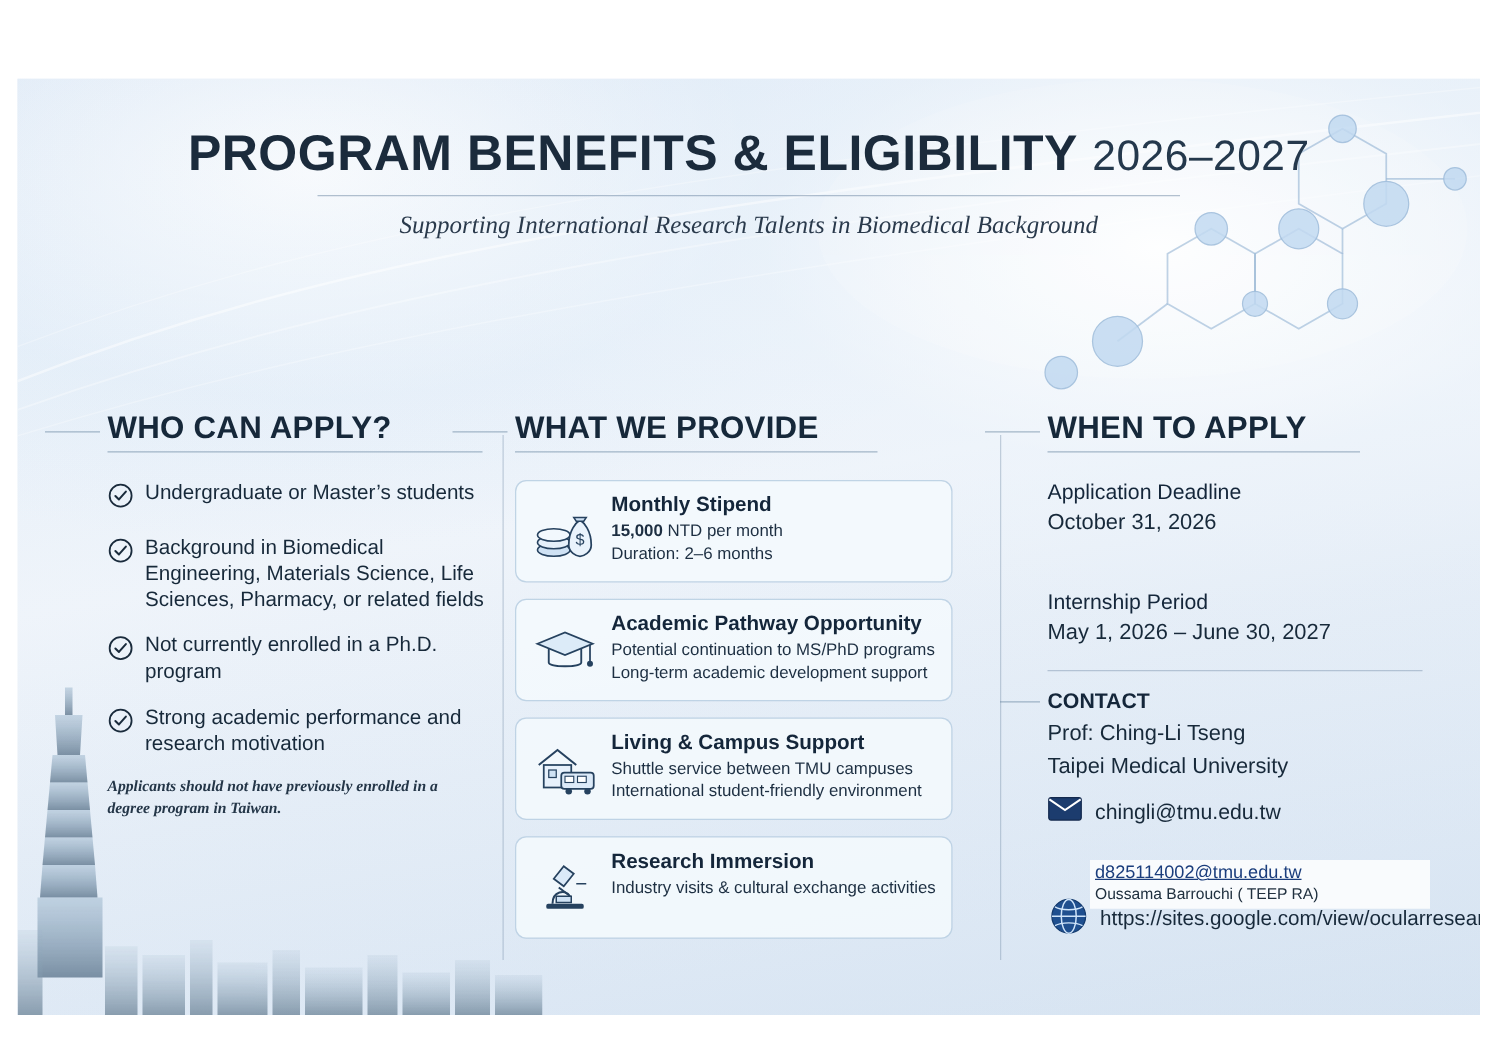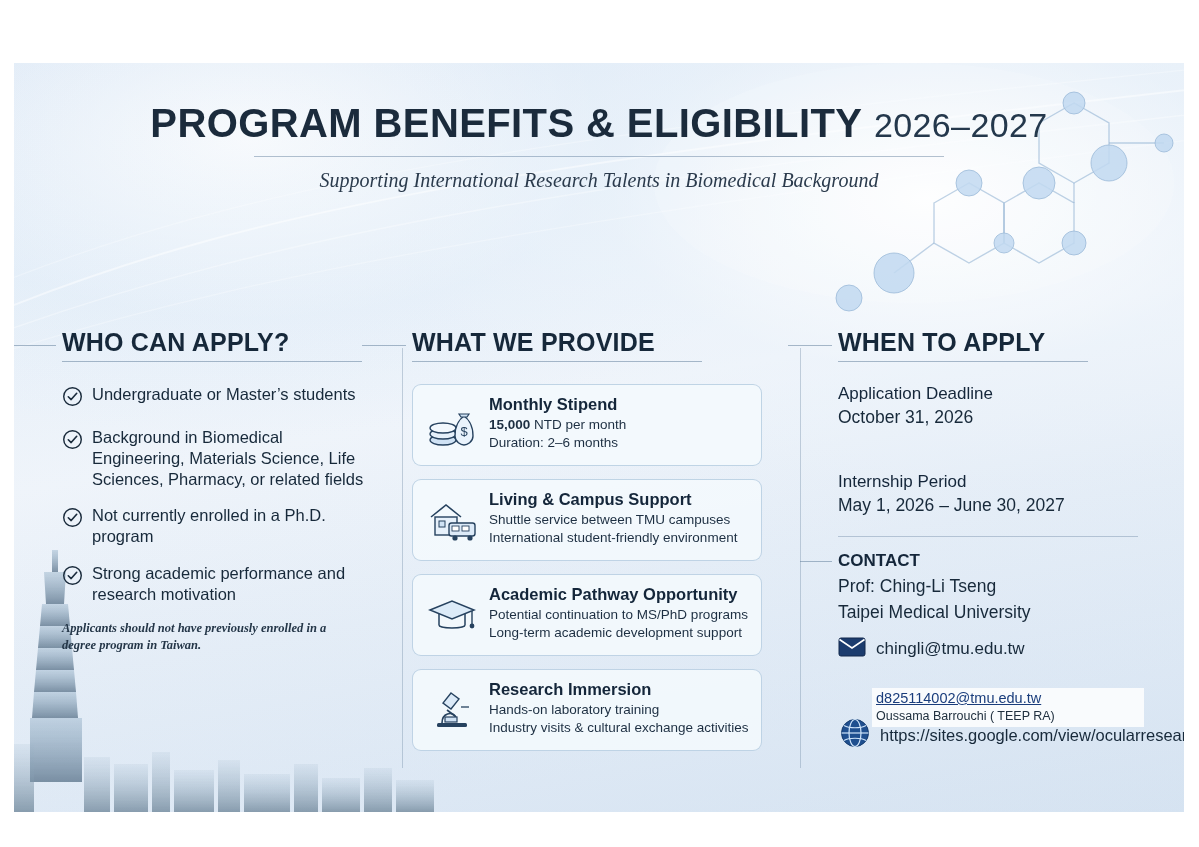--- a/index.html
+++ b/index.html
@@ -95,21 +95,21 @@
     top: 265px;
     width: 100%;
     height: 470px;
     display: flex;
   }
 
   .col {
     position: relative;
     box-sizing: border-box;
   }
-  .col-left { width: 390px; padding-left: 48px; }
+  .col-left { width: 390px; padding-left: 72px; }
   .col-mid { width: 400px; padding-left: 8px; }
   .col-right { width: 380px; padding-left: 34px; }
 
   .divider {
     position: absolute;
     top: 20px;
     width: 1px;
     height: 420px;
     background: rgba(120,145,170,0.4);
   }
@@ -445,62 +445,61 @@
             </svg>
           </span>
           <div class="card-title">Monthly Stipend</div>
           <div class="card-line"><b>15,000</b><span> NTD per month</span></div>
           <div class="card-line">Duration: 2–6 months</div>
         </div>
 
         <div class="card">
           <span class="card-icon">
             <svg width="54" height="54" viewBox="0 0 54 54">
+              <path d="M5 22 L27 13 L49 22 L27 31 Z" fill="#dcebf8" stroke="#26425f" stroke-width="1.5"></path>
+              <path d="M14 26 L14 37 C14 41 40 41 40 37 L40 26" fill="none" stroke="#26425f" stroke-width="1.5"></path>
+              <path d="M47 23 L47 36" stroke="#26425f" stroke-width="1.4"></path>
+              <circle cx="47" cy="38" r="2.4" fill="#26425f"></circle>
+            </svg>
+          </span>
+          <div class="card-title">Academic Pathway Opportunity</div>
+          <div class="card-line">Potential continuation to MS/PhD programs</div>
+          <div class="card-line">Long-term academic development support</div>
+        </div>
+
+        <div class="card">
+          <span class="card-icon">
+            <svg width="54" height="54" viewBox="0 0 54 54">
               <path d="M6 24 L21 12 L36 24" fill="none" stroke="#26425f" stroke-width="1.6"></path>
               <rect x="10" y="24" width="22" height="18" fill="#e7f1fb" stroke="#26425f" stroke-width="1.4"></rect>
               <rect x="14" y="28" width="6" height="6" fill="#cfe2f4" stroke="#26425f" stroke-width="1"></rect>
               <rect x="24" y="30" width="26" height="13" rx="2.5" fill="#dceaf8" stroke="#26425f" stroke-width="1.4"></rect>
               <rect x="27" y="33" width="7" height="5" fill="#fff" stroke="#26425f" stroke-width="0.9"></rect>
               <rect x="37" y="33" width="7" height="5" fill="#fff" stroke="#26425f" stroke-width="0.9"></rect>
               <circle cx="30" cy="45" r="2.6" fill="#26425f"></circle>
               <circle cx="45" cy="45" r="2.6" fill="#26425f"></circle>
             </svg>
           </span>
           <div class="card-title">Living &amp; Campus Support</div>
           <div class="card-line">Shuttle service between TMU campuses</div>
           <div class="card-line">International student-friendly environment</div>
-        </div>
-
-        <div class="card">
-          <span class="card-icon">
-            <svg width="54" height="54" viewBox="0 0 54 54">
-              <path d="M5 22 L27 13 L49 22 L27 31 Z" fill="#dcebf8" stroke="#26425f" stroke-width="1.5"></path>
-              <path d="M14 26 L14 37 C14 41 40 41 40 37 L40 26" fill="none" stroke="#26425f" stroke-width="1.5"></path>
-              <path d="M47 23 L47 36" stroke="#26425f" stroke-width="1.4"></path>
-              <circle cx="47" cy="38" r="2.4" fill="#26425f"></circle>
-            </svg>
-          </span>
-          <div class="card-title">Academic Pathway Opportunity</div>
-          <div class="card-line">Potential continuation to MS/PhD programs</div>
-          <div class="card-line">Long-term academic development support</div>
         </div>
 
         <div class="card">
           <span class="card-icon">
             <svg width="54" height="54" viewBox="0 0 54 54">
               <path d="M26 10 L34 16 L26 26 L18 20 Z" fill="#dbeaf8" stroke="#26425f" stroke-width="1.4"></path>
               <path d="M22 27 L30 33" stroke="#26425f" stroke-width="1.6"></path>
               <path d="M17 40 C17 30 27 28 31 34" fill="none" stroke="#26425f" stroke-width="1.6"></path>
               <rect x="12" y="40" width="30" height="4" rx="1.5" fill="#26425f"></rect>
               <rect x="20" y="34" width="12" height="5" fill="#cfe2f4" stroke="#26425f" stroke-width="1.2"></rect>
               <path d="M36 24 L44 24" stroke="#26425f" stroke-width="1.3"></path>
             </svg>
           </span>
           <div class="card-title">Research Immersion</div>
-          <div class="card-line">Hands-on laboratory training</div>
           <div class="card-line">Industry visits &amp; cultural exchange activities</div>
         </div>
 
       </div>
     </div>
 
     <div class="col col-right">
       <div class="head-wrap">
         <span class="head-pre"></span>
         <div class="col-head">WHEN TO APPLY</div>

